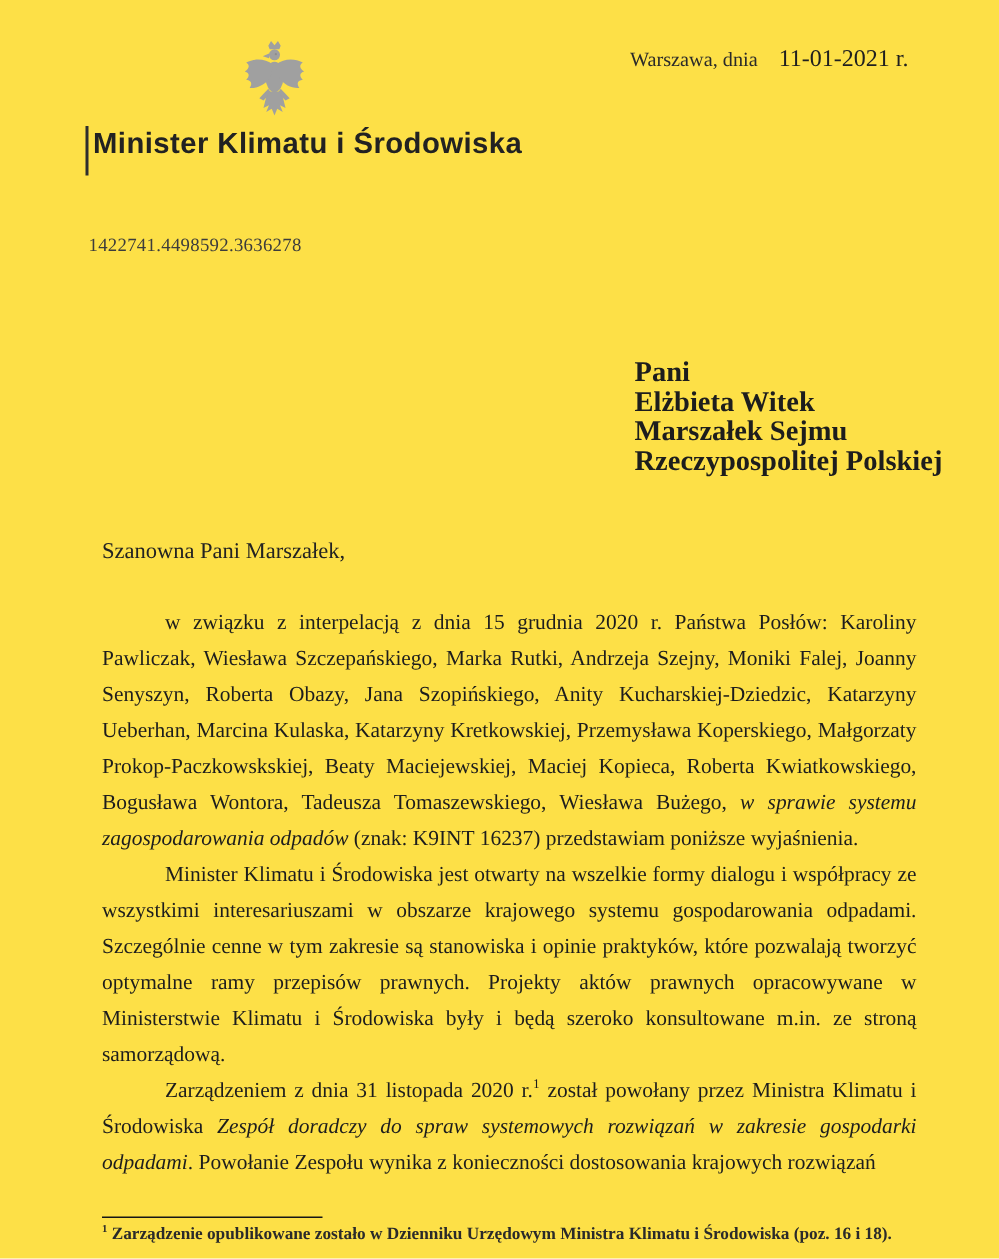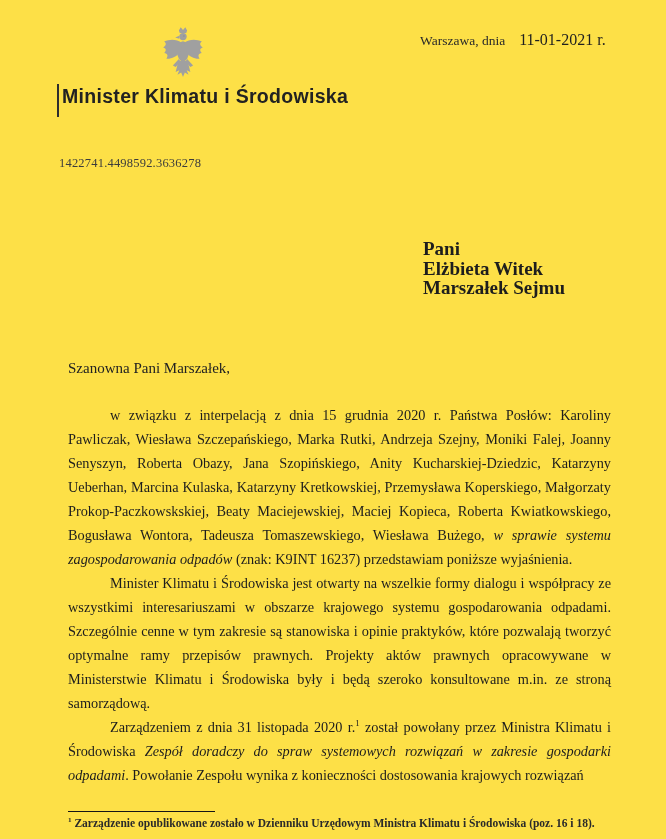--- a/index.html
+++ b/index.html
@@ -82,20 +82,21 @@
   <div class="cursor-bar"></div>
 
   <h1 class="sender-title">Minister Klimatu i Środowiska</h1>
 
   <div class="doc-id">1422741.4498592.3636278</div>
 
   <div class="recipient">
     <div>Pani</div>
     <div>Elżbieta Witek</div>
     <div>Marszałek Sejmu</div>
+    <div>Rzeczypospolitej Polskiej</div>
   </div>
 
   <div class="salutation">Szanowna Pani Marszałek,</div>
 
   <div class="letter-body">
     <p class="para"><span>w związku z interpelacją z dnia 15 grudnia 2020 r. Państwa Posłów: Karoliny Pawliczak, Wiesława Szczepańskiego, Marka Rutki, Andrzeja Szejny, Moniki Falej, Joanny Senyszyn, Roberta Obazy, Jana Szopińskiego, Anity Kucharskiej-Dziedzic, Katarzyny Ueberhan, Marcina Kulaska, Katarzyny Kretkowskiej, Przemysława Koperskiego, Małgorzaty Prokop-Paczkowskskiej, Beaty Maciejewskiej, Maciej Kopieca, Roberta Kwiatkowskiego, Bogusława Wontora, Tadeusza Tomaszewskiego, Wiesława Bużego, </span><span class="i">w sprawie systemu zagospodarowania odpadów</span><span> (znak: K9INT 16237) przedstawiam poniższe wyjaśnienia.</span></p>
     <p class="para">Minister Klimatu i Środowiska jest otwarty na wszelkie formy dialogu i współpracy ze wszystkimi interesariuszami w obszarze krajowego systemu gospodarowania odpadami. Szczególnie cenne w tym zakresie są stanowiska i opinie praktyków, które pozwalają tworzyć optymalne ramy przepisów prawnych. Projekty aktów prawnych opracowywane w Ministerstwie Klimatu i Środowiska były i będą szeroko konsultowane m.in. ze stroną samorządową.</p>
     <p class="para"><span>Zarządzeniem z dnia 31 listopada 2020 r.</span><sup class="fn">1</sup><span> został powołany przez Ministra Klimatu i Środowiska </span><span class="i">Zespół doradczy do spraw systemowych rozwiązań w zakresie gospodarki odpadami</span><span>. Powołanie Zespołu wynika z konieczności dostosowania krajowych rozwiązań</span></p>
   </div>
 

